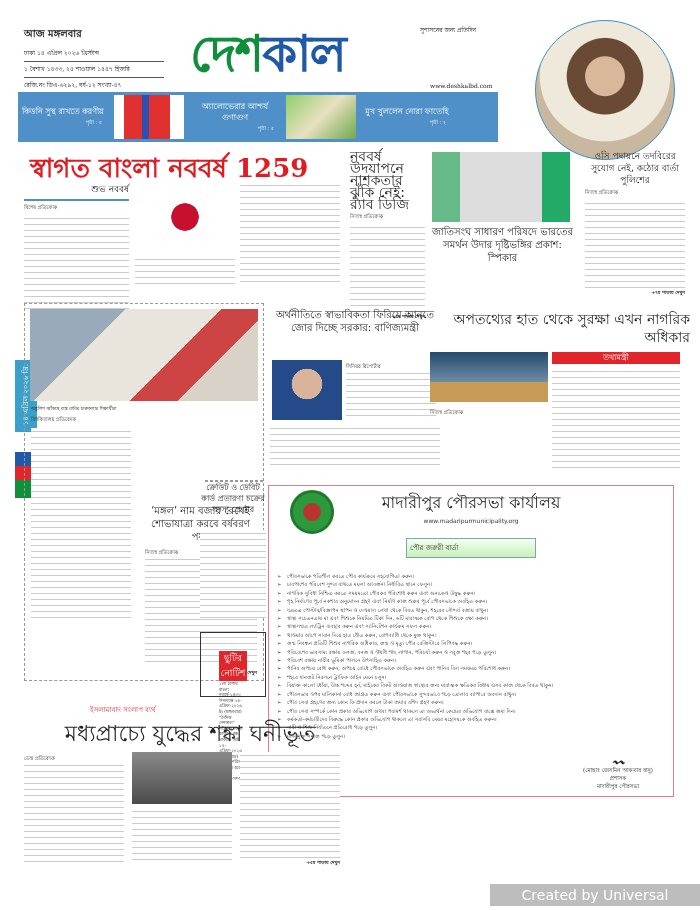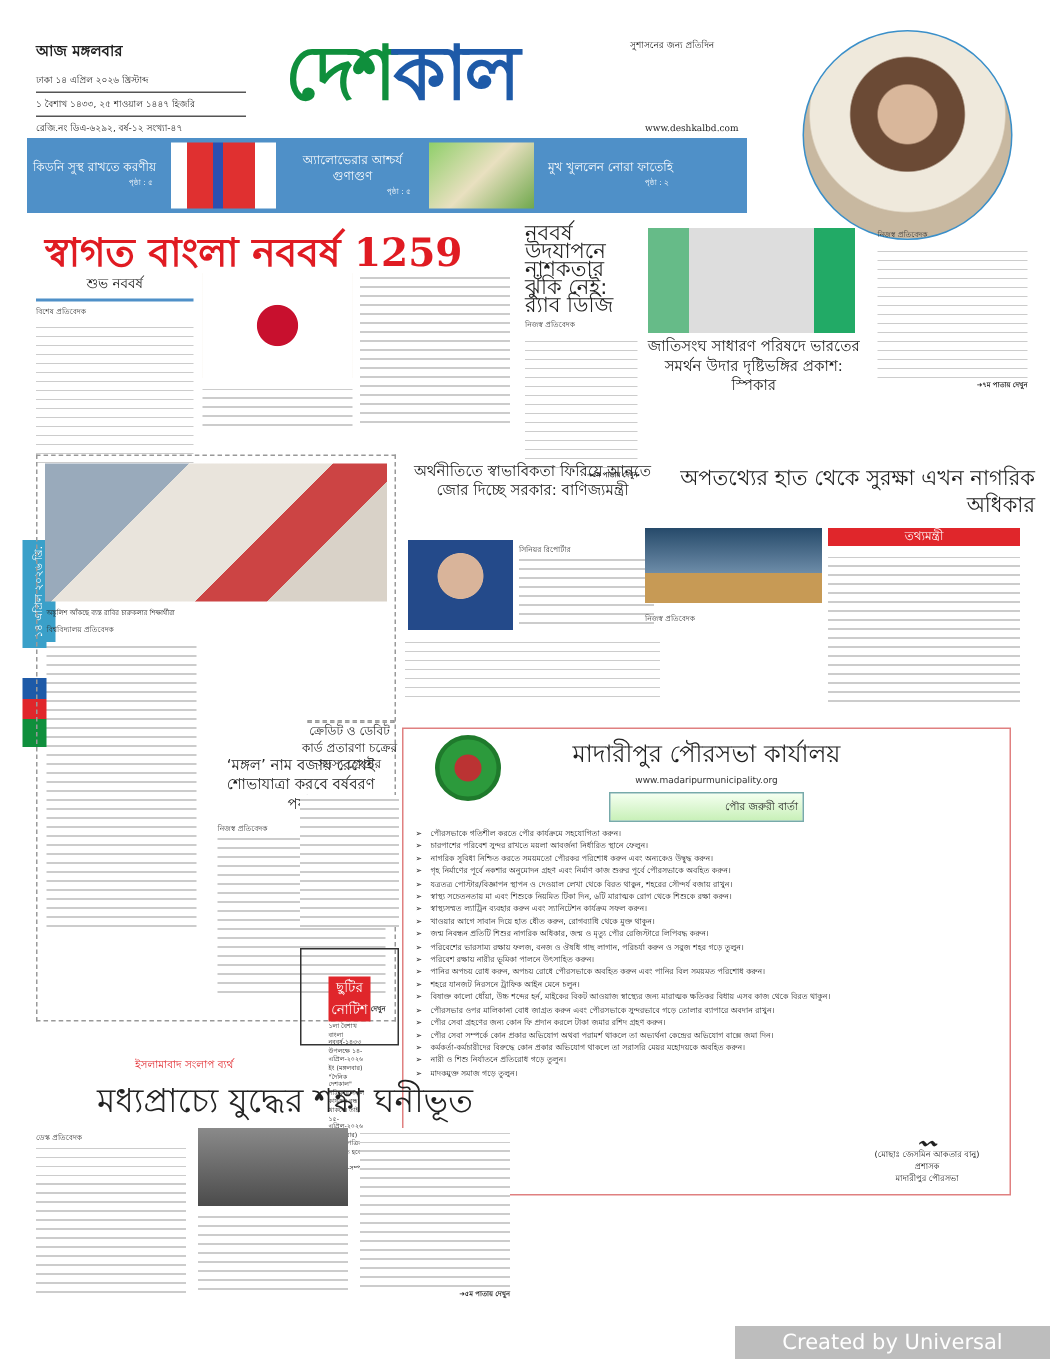--- a/index.html
+++ b/index.html
@@ -1,44 +1,44 @@
 <!DOCTYPE html>
 <html><head>
 <meta charset="utf-8">
 <style>
 *{box-sizing:border-box;margin:0;padding:0}
 body{width:700px;height:910px;background:#fff;font-family:"DejaVu Sans",sans-serif;color:#222;position:relative;overflow:hidden}
 .abs{position:absolute}
 .meta{left:24px;top:26px;width:140px}
 .meta .day{font-size:10px;font-weight:bold;margin-bottom:3px}
 .meta .ln{font-size:6px;border-bottom:1px solid #555;padding:2px 0}
-.logo{left:190px;top:24px;width:330px;height:60px;font-weight:bold;font-size:50px;line-height:60px;letter-spacing:-2px;font-family:Liberation Mono, monospace}
+.logo{left:190px;top:24px;width:330px;height:60px;font-weight:bold;font-size:50px;line-height:60px;letter-spacing:-2px;font-family:Liberation Serif, serif}
 .logo .g{color:#0f8f3c}.logo .b{color:#1e5aa8}
 .tagline{left:420px;top:25px;font-size:6px}
 .url{left:430px;top:82px;font-size:6px;font-family:"DejaVu Serif",serif}
 .circle{left:535px;top:20px;width:140px;height:140px;border-radius:50%;border:1px solid #3a8fc9;background:radial-gradient(circle at 50% 40%,#d9b79b 0 18%,#6b4a35 19% 35%,#efe9dc 36% 60%,#c8b8a0 61%);overflow:hidden}
 .band{left:18px;top:92px;width:480px;height:50px;background:#4f90c8;display:flex;align-items:center}
 .band-item{color:#fff;font-size:8px;text-align:center;width:90px;line-height:11px}
 .band-item .pg{font-size:5px;display:block;text-align:right;padding-right:6px}
 .band-img{width:70px;height:44px;margin:0 6px}
 .kidney{background:linear-gradient(90deg,#fff 0 15%,#e03030 15% 40%,#2d4fb0 40% 50%,#e03030 50% 80%,#fff 80%)}
 .aloe{background:linear-gradient(135deg,#8fcf6a,#e9e0c0 50%,#6fa84c)}
 .hl-red{left:30px;top:148px;font-size:26px;color:#e01b22;font-weight:bold;font-family:"DejaVu Serif",serif}
-.sec-h{font-size:9px;text-align:center}
+.sec-h{font-size:9px;text-align:right}
 .txt{font-size:4.5px;line-height:6px;color:#555;text-align:justify}
 .byline{font-size:5px;color:#333;margin:3px 0}
 .more{font-size:4.5px;text-align:right;font-weight:bold}
 .img{background:#bbb}
 .dash{border:1px dashed #999}
 .h2{font-size:14px;text-align:center;line-height:18px}
 .notice{left:268px;top:485px;width:406px;height:312px;border:1px solid #e08080;padding:4px 8px}
 .notice .ttl{font-size:16px;text-align:center}
 .notice .sub{font-size:12px;text-align:center}
 .notice .web{font-size:6px;text-align:center;color:#333}
-.notice .badge{width:130px;margin:4px auto;background:linear-gradient(#f4fff0,#c8f0b8);border:1px solid #7aa;text-align:right;font-size:7px;padding:3px}
+.notice .badge{width:130px;margin:14px auto;background:linear-gradient(#f4fff0,#c8f0b8);border:1px solid #7aa;text-align:left;font-size:7px;padding:3px}
 .notice ul{list-style:none;margin-top:3px}
 .notice li{font-size:5.2px;line-height:8.4px;padding-left:10px;position:relative}
 .notice li:before{content:"➢";position:absolute;left:0}
 .emblem{left:290px;top:490px;width:44px;height:44px;border-radius:50%;background:#2c9a3c;border:3px solid #1f7a2c}
 .emblem:after{content:"";position:absolute;left:10px;top:10px;width:18px;height:18px;border-radius:50%;background:#b33}
 .watermark{left:490px;top:884px;width:210px;height:22px;background:#bdbdbd;color:#fff;font-size:14px;line-height:22px;text-align:center}
 .vert{left:15px;top:360px;width:22px;height:72px;background:#3aa0c9}
 .vlogo{left:15px;top:452px;width:22px;height:46px;background:linear-gradient(#1e5aa8 0 30%,#e0262b 30% 60%,#0f8f3c 60%)}
 </style>
 </head>
@@ -77,20 +77,21 @@
 
 <div class="abs" style="left:350px;top:150px;width:75px">
   <div style="font-size:14px;line-height:12px">নববর্ষ উদযাপনে নাশকতার ঝুঁকি নেই: র‍্যাব ডিজি</div>
   <div class="byline">নিজস্ব প্রতিবেদক</div>
   <div style="height:90px;background:repeating-linear-gradient(#fff 0 3px,#ccc 3px 4px,#fff 4px 6px)"></div>
   <div class="more">➜৫ম পাতায় দেখুন</div>
 </div>
 <div class="abs img" style="left:432px;top:152px;width:138px;height:70px;background:linear-gradient(90deg,#6b8 0 20%,#ddd 20% 80%,#2a6 80%)"></div>
 <div class="abs" style="left:430px;top:225px;width:145px;font-size:10px;line-height:13px;text-align:center">জাতিসংঘ সাধারণ পরিষদে ভারতের সমর্থন উদার দৃষ্টিভঙ্গির প্রকাশ: স্পিকার</div>
 <div class="abs" style="left:585px;top:150px;width:100px">
+  <div style="font-size:9px;line-height:12px;text-align:center">ওসি পদায়নে তদবিরের সুযোগ নেই, কঠোর বার্তা পুলিশের</div>
   <div class="byline">নিজস্ব প্রতিবেদক</div>
   <div style="height:90px;background:repeating-linear-gradient(#fff 0 3px,#ccc 3px 4px,#fff 4px 6px)"></div>
   <div class="more">➜৭ম পাতায় দেখুন</div>
 </div>
 
 <div class="abs vert">
     <div style="writing-mode:vertical-rl;transform:rotate(180deg);color:#fff;font-size:7px;padding:4px 5px">১৪ এপ্রিল ২০২৬ খ্রি.</div>
   </div>
 <div class="abs vlogo"></div>
 

